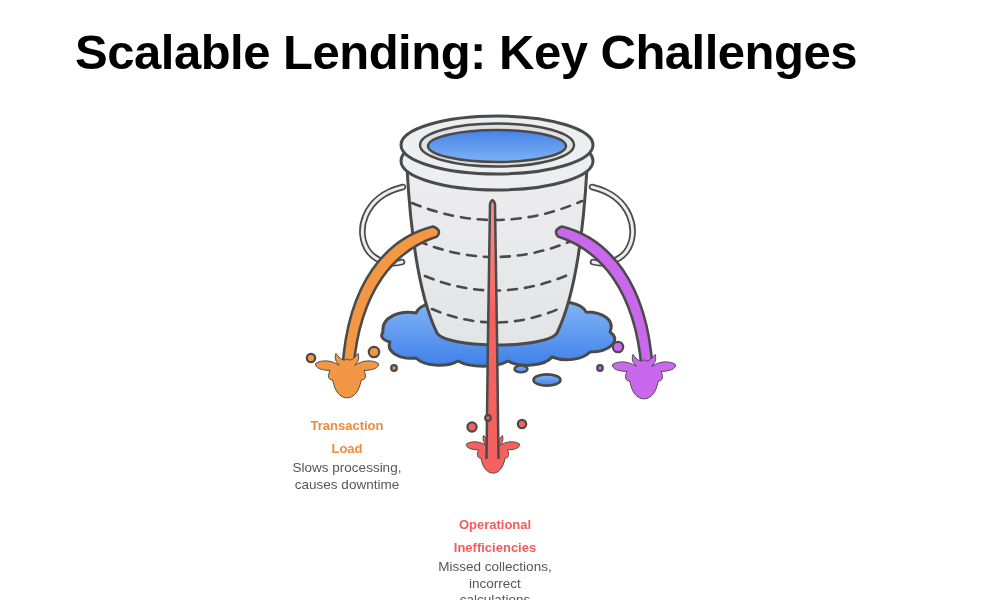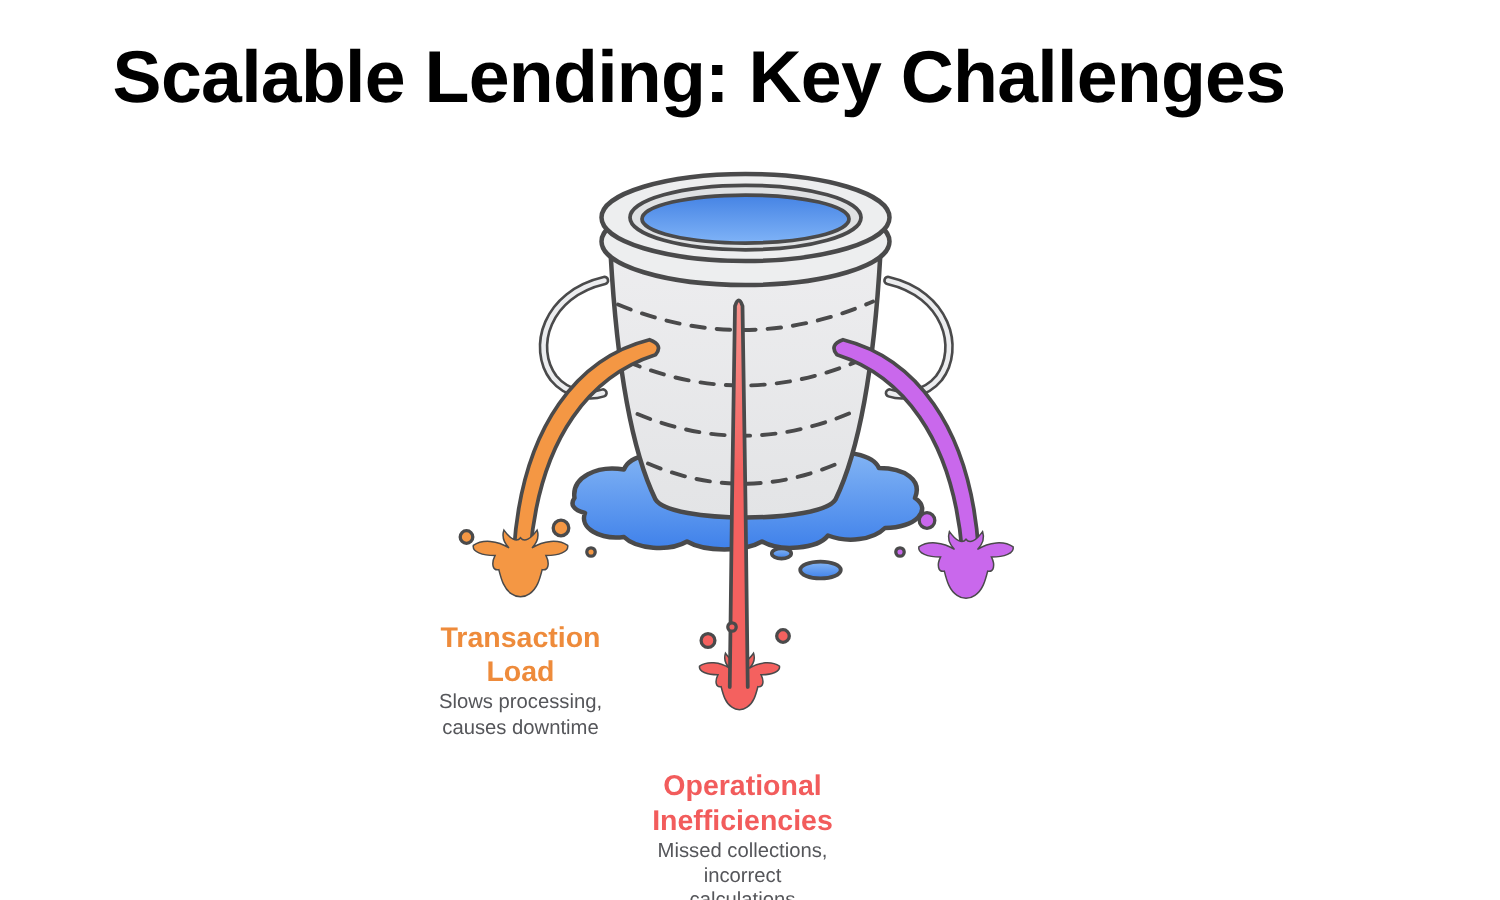--- a/index.html
+++ b/index.html
@@ -10,21 +10,21 @@
   .stage{position:absolute;inset:0;}
   .page-title{
     position:absolute;top:26px;left:0;width:932px;margin:0;
     text-align:center;font-size:49px;font-weight:800;letter-spacing:-0.5px;
     color:#000;line-height:1.1;
   }
   svg.illustration{position:absolute;left:0;top:0;z-index:0;}
   .outline{stroke:#4A4A4B;stroke-linejoin:round;stroke-linecap:round;}
   .challenge{position:absolute;z-index:2;text-align:center;}
   .challenge-title{
-    font-size:19px;font-weight:600;line-height:23px;white-space:pre-line;
+    font-size:13px;font-weight:600;line-height:23px;white-space:pre-line;
   }
   .challenge-desc{
     font-size:13.5px;color:#55565A;line-height:16.5px;white-space:pre-line;
   }
   .c1{left:252px;top:414px;width:190px;}
   .c2{left:400px;top:513px;width:190px;}
   .c3{left:548px;top:414px;width:190px;}
 </style>
 </head>
 <body>

